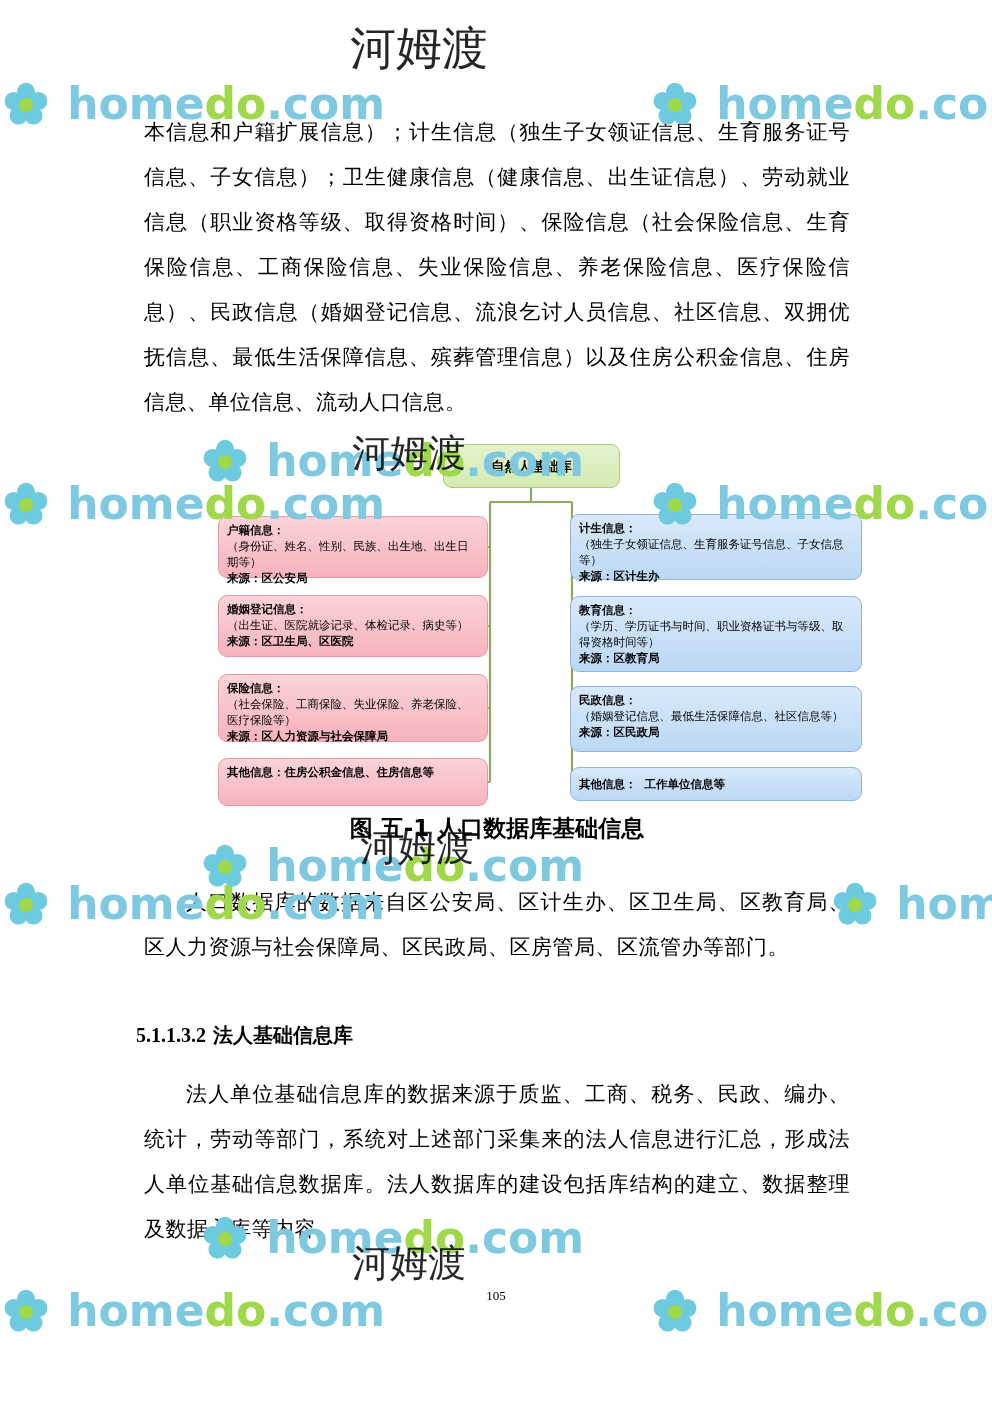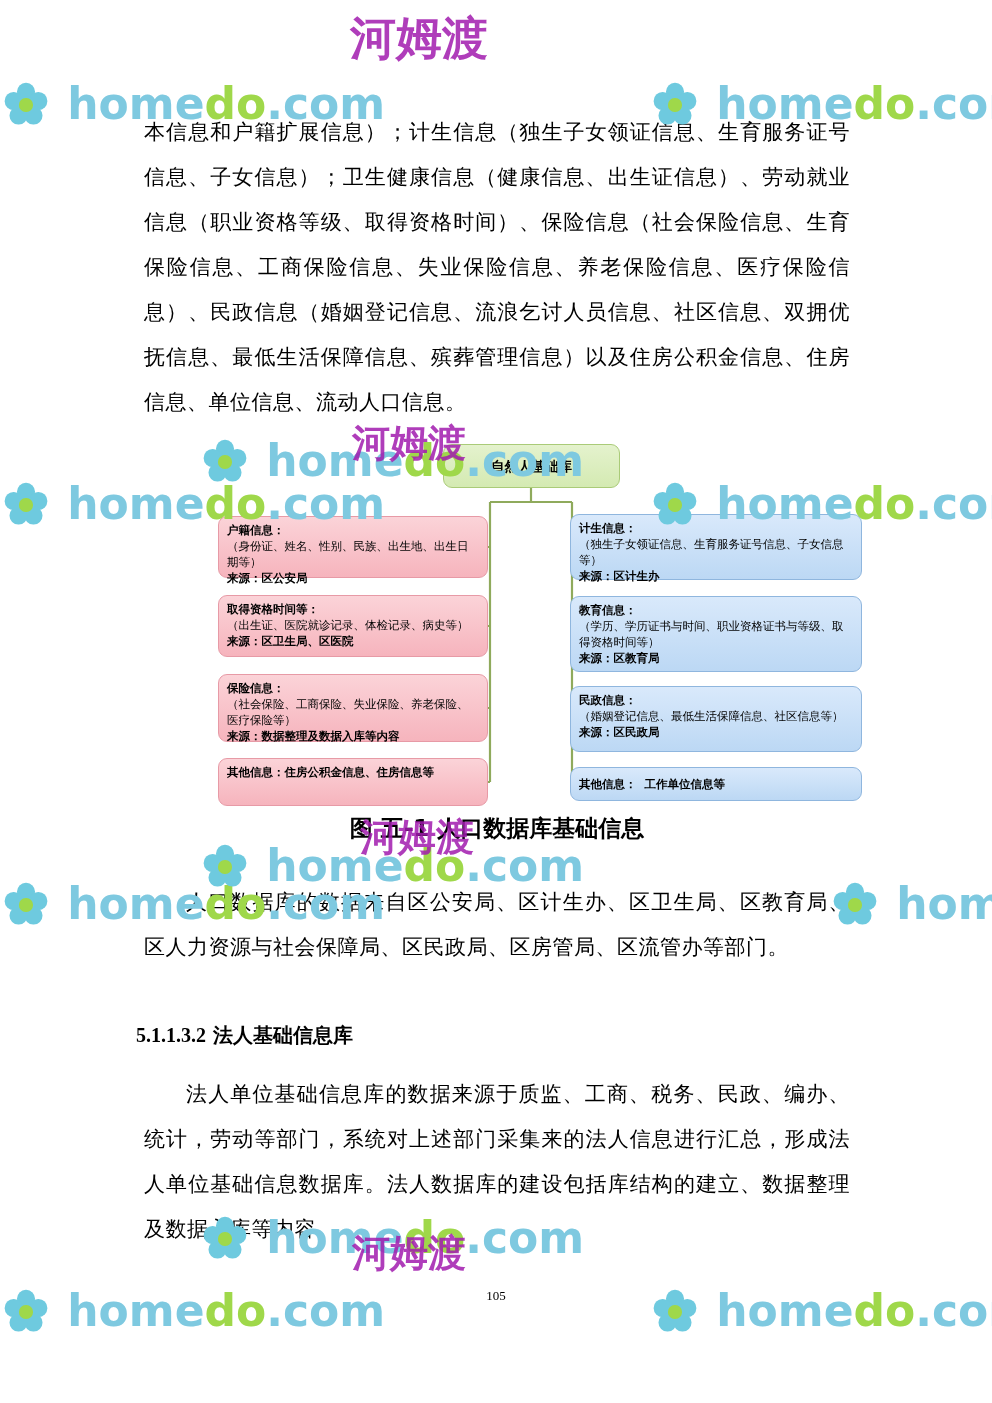--- a/index.html
+++ b/index.html
@@ -57,26 +57,27 @@
   .wm .flower span.p4 { transform: translate(-0.17em, 0.24em); }
   .wm .flower span.p5 { transform: translate(-0.28em, -0.09em); }
   .wm .flower span.c  { width:0.30em;height:0.30em;margin-left:-0.15em;margin-top:-0.15em;background:#9fd84a; }
   .wm .txt-home { color: #7ec9e0; margin-left: 14px; }
   .wm .txt-do   { color: #9fd84a; }
   .wm .txt-com  { color: #7ec9e0; }
   .wm-cn {
     position: absolute;
     pointer-events: none;
     user-select: none;
-    color: #a21caf;
-    font-family: "DejaVu Sans", sans-serif;
-    font-weight: bold;
+    color: #000000;
+    font-family: "DejaVu Sans", sans-serif;
+    font-weight: normal;
     white-space: nowrap;
     z-index: 5;
     opacity: 0.85;
+    margin-top: 10px;
   }
 
   
   .content {
     position: absolute;
     left: 0; top: 0;
     width: 992px;
     z-index: 2;
   }
   p.para {
@@ -297,29 +298,29 @@
       <span>自然人基础库</span>
     </div>
 
     <div class="node node-left l1">
       <div class="title">户籍信息：</div>
       <div class="detail">（身份证、姓名、性别、民族、出生地、出生日期等）</div>
       <div class="src">来源：区公安局</div>
     </div>
 
     <div class="node node-left l2">
-      <div class="title">取得资格时间等：</div>
+      <div class="title">婚姻登记信息：</div>
       <div class="detail">（出生证、医院就诊记录、体检记录、病史等）</div>
       <div class="src">来源：区卫生局、区医院</div>
     </div>
 
     <div class="node node-left l3">
       <div class="title">保险信息：</div>
       <div class="detail">（社会保险、工商保险、失业保险、养老保险、医疗保险等）</div>
-      <div class="src">来源：数据整理及数据入库等内容</div>
+      <div class="src">来源：区人力资源与社会保障局</div>
     </div>
 
     <div class="node node-left l4">
       <span class="title node-inline">其他信息：</span><span class="title node-inline">住房公积金信息、住房信息等</span>
     </div>
 
     <div class="node node-right r1">
       <div class="title">计生信息：</div>
       <div class="detail">（独生子女领证信息、生育服务证号信息、子女信息等）</div>
       <div class="src">来源：区计生办</div>

